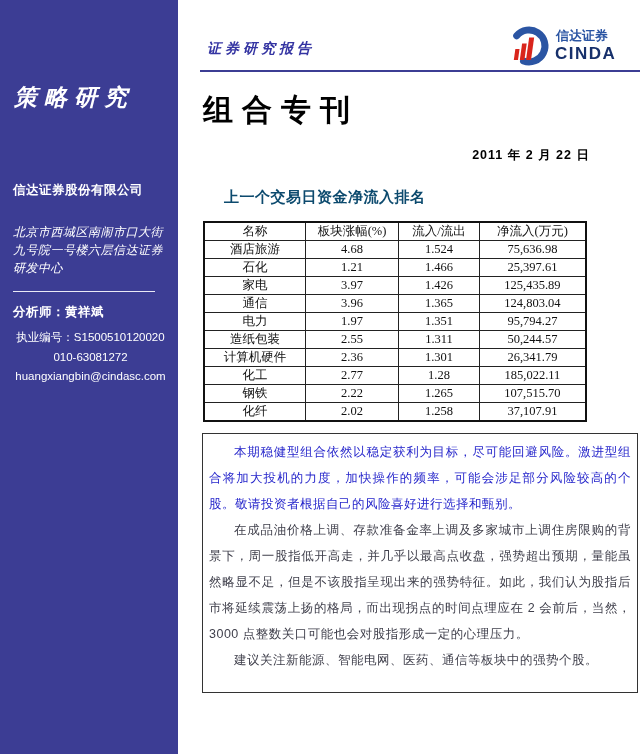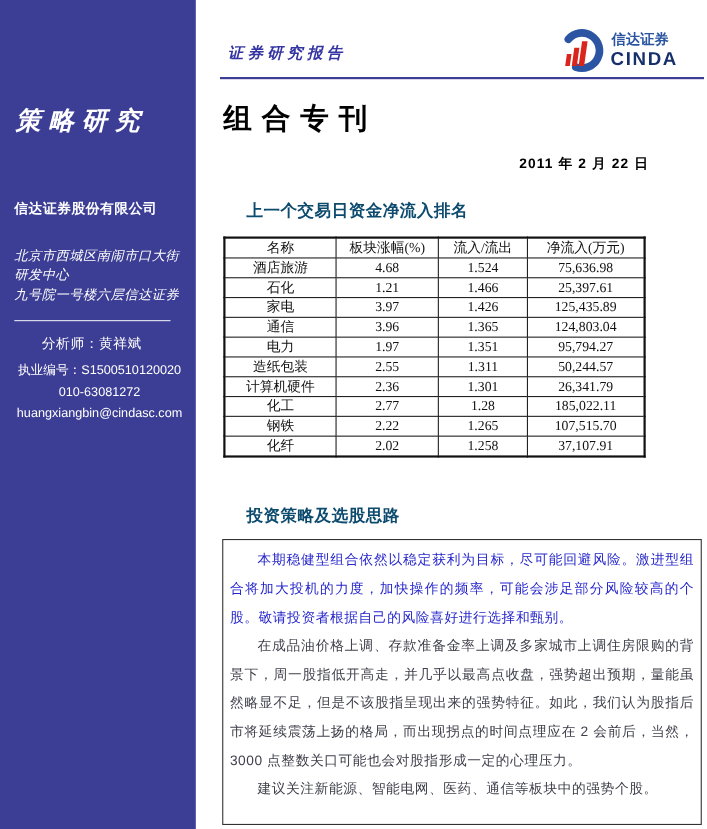--- a/index.html
+++ b/index.html
@@ -10,44 +10,44 @@
   }
 
   
   .sidebar {
     position:absolute; left:0; top:0; width:178px; height:754px;
     background:#3c3d94; color:#fff;
   }
   .sidebar-category {
     position:absolute; top:82px; left:14px;
     font-family:"DejaVu Serif", serif; font-style:italic; font-weight:bold;
-    font-size:23px; letter-spacing:7px; white-space:nowrap;margin-top:12px;
+    font-size:23px; letter-spacing:7px; white-space:nowrap;
   }
   .sidebar-info { position:absolute; top:182px; left:13px; width:155px; }
   .company { font-weight:bold; font-size:12.5px; margin-bottom:24px; letter-spacing:0.5px; }
   .addr { font-size:12px; line-height:18px; letter-spacing:0.5px;font-style:italic; }
   .side-divider { border:none; border-top:1px solid #e9e9f5; width:142px; margin:14px 0 12px 0; }
-  .analyst { font-weight:normal; font-size:12.5px; margin-bottom:7px; letter-spacing:0.5px;margin-left:25px; }
+  .analyst { font-weight:bold; font-size:12.5px; margin-bottom:7px; letter-spacing:0.5px; }
   .contact { font-size:11.5px; line-height:19.5px;text-align:center; }
 
   
   .main { position:absolute; left:200px; top:0; width:440px; }
 
   .header-row { position:relative; height:72px; border-bottom:2px solid #3c3d94; }
   .report-type {
     position:absolute; left:7px; bottom:12px;
     color:#3434a2; font-family:"DejaVu Serif", serif; font-style:italic; font-weight:bold;
     font-size:14px; letter-spacing:4px;
   }
   .logo { position:absolute; right:0; bottom:3px; }
 
   .page-title {
     margin-top:18px; margin-left:3px;
     font-family:"DejaVu Serif", serif; font-weight:600;
-    font-size:26px; letter-spacing:9px; color:#000;
+    font-size:30px; letter-spacing:9px; color:#000;
   }
 
   .report-date {
     margin-top:16px; padding-right:50px;
     text-align:right; font-weight:bold; font-size:12.5px; letter-spacing:1px;
   }
 
   .section-heading { color:#0c4a6e; font-weight:bold; font-size:15px; letter-spacing:0.5px;margin-left:24px; }
   .ranking-heading { margin-top:24px; }
 
@@ -76,22 +76,22 @@
 </style>
 </head>
 <body>
 
 <aside class="sidebar">
   <div class="sidebar-category">策略研究</div>
 
   <div class="sidebar-info">
     <div class="company">信达证券股份有限公司</div>
     <div class="addr">北京市西城区南闹市口大街</div>
+    <div class="addr">九号院一号楼六层信达证券</div>
     <div class="addr">研发中心</div>
-    <div class="addr">九号院一号楼六层信达证券</div>
 
     <hr class="side-divider">
 
     <div class="analyst">分析师：黄祥斌</div>
     <div class="contact">执业编号：S1500510120020</div>
     <div class="contact">010-63081272</div>
     <div class="contact">huangxiangbin@cindasc.com</div>
   </div>
 </aside>
 
@@ -192,21 +192,20 @@
         </tr>
         <tr>
           <td>化纤</td>
           <td>2.02</td>
           <td>1.258</td>
           <td>37,107.91</td>
         </tr>
       </tbody>
   </table>
 
-  <h2 class="section-heading strategy-heading">投资策略及选股思路</h2>
 
   <div class="strategy-box">
     <p class="para-blue">本期稳健型组合依然以稳定获利为目标，尽可能回避风险。激进型组合将加大投机的力度，加快操作的频率，可能会涉足部分风险较高的个股。敬请投资者根据自己的风险喜好进行选择和甄别。</p>
     <p class="para-dark">在成品油价格上调、存款准备金率上调及多家城市上调住房限购的背景下，周一股指低开高走，并几乎以最高点收盘，强势超出预期，量能虽然略显不足，但是不该股指呈现出来的强势特征。如此，我们认为股指后市将延续震荡上扬的格局，而出现拐点的时间点理应在 2 会前后，当然，3000 点整数关口可能也会对股指形成一定的心理压力。</p>
     <p class="para-dark">建议关注新能源、智能电网、医药、通信等板块中的强势个股。</p>
   </div>
 
 </main>
 
 </body></html>

